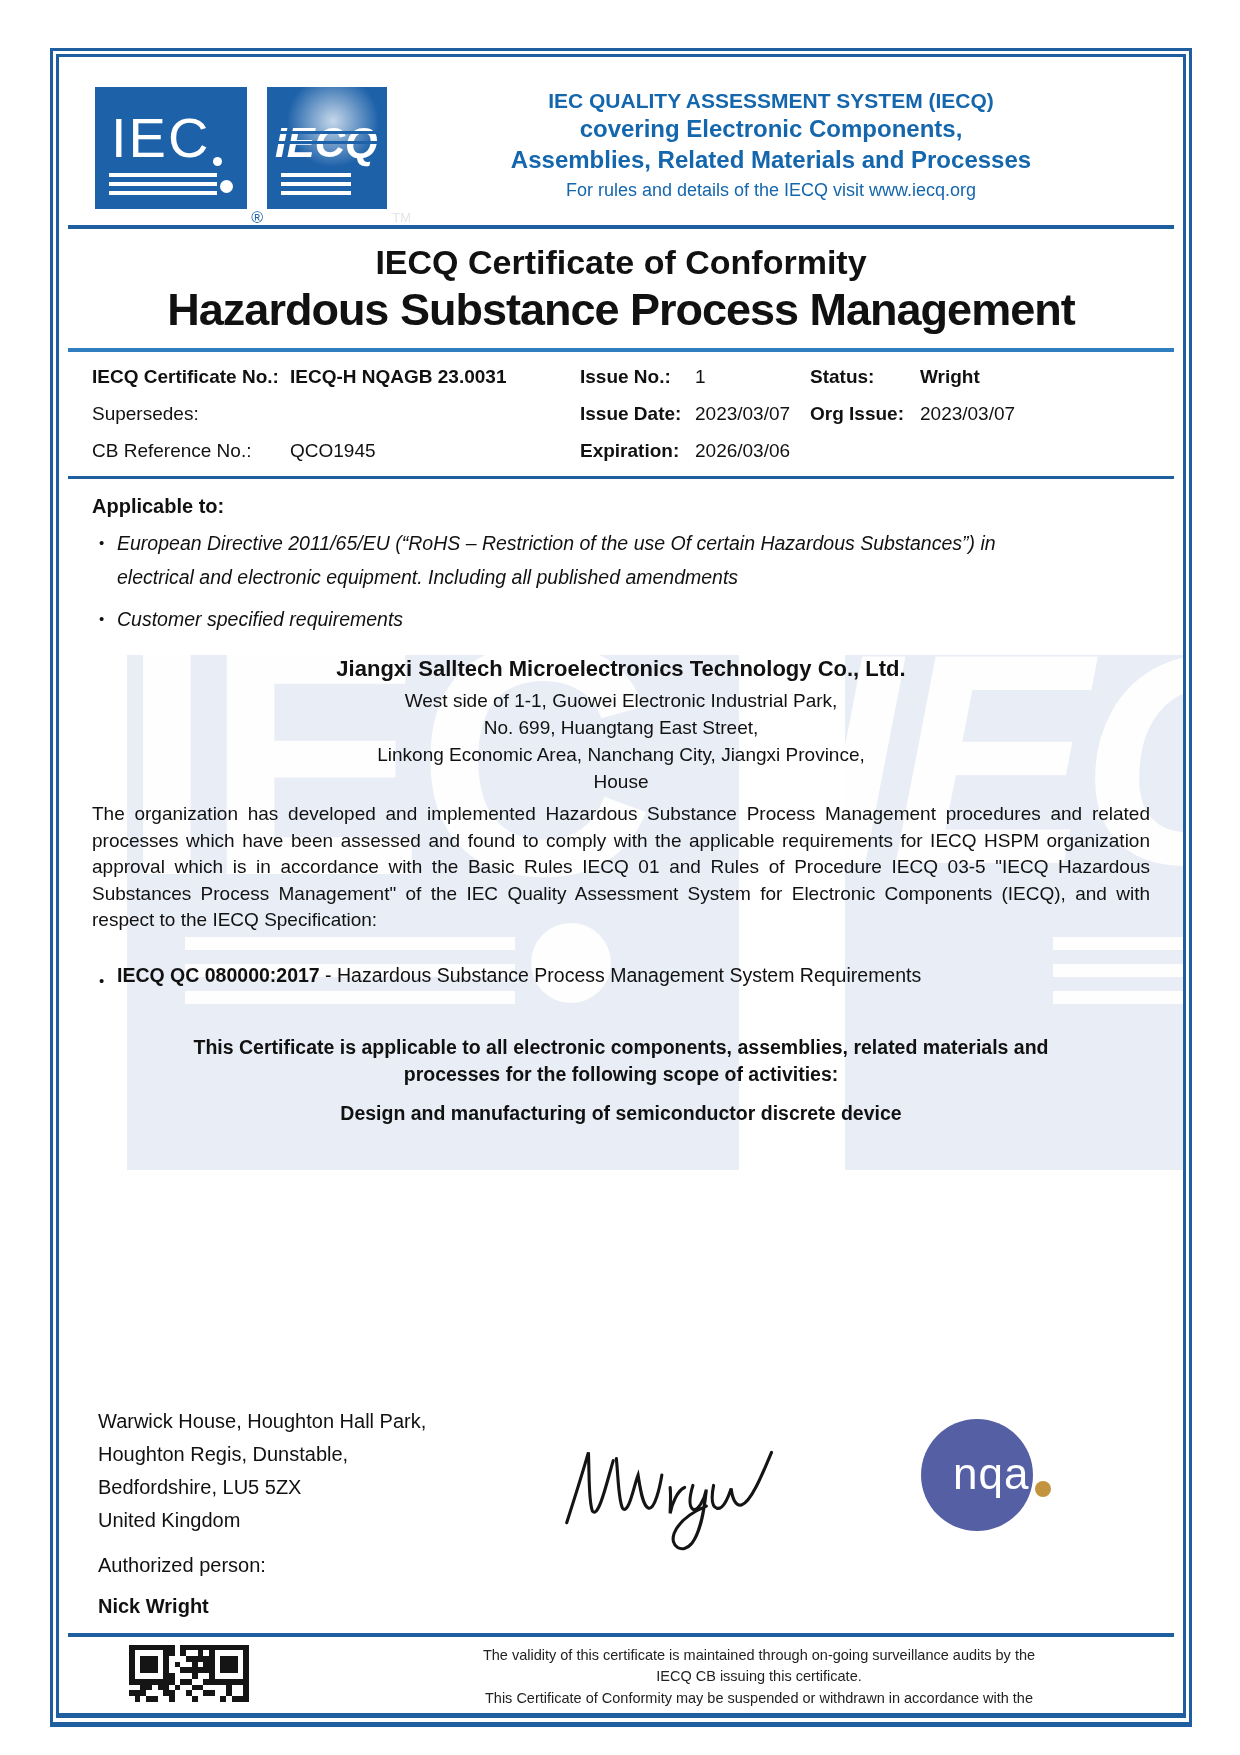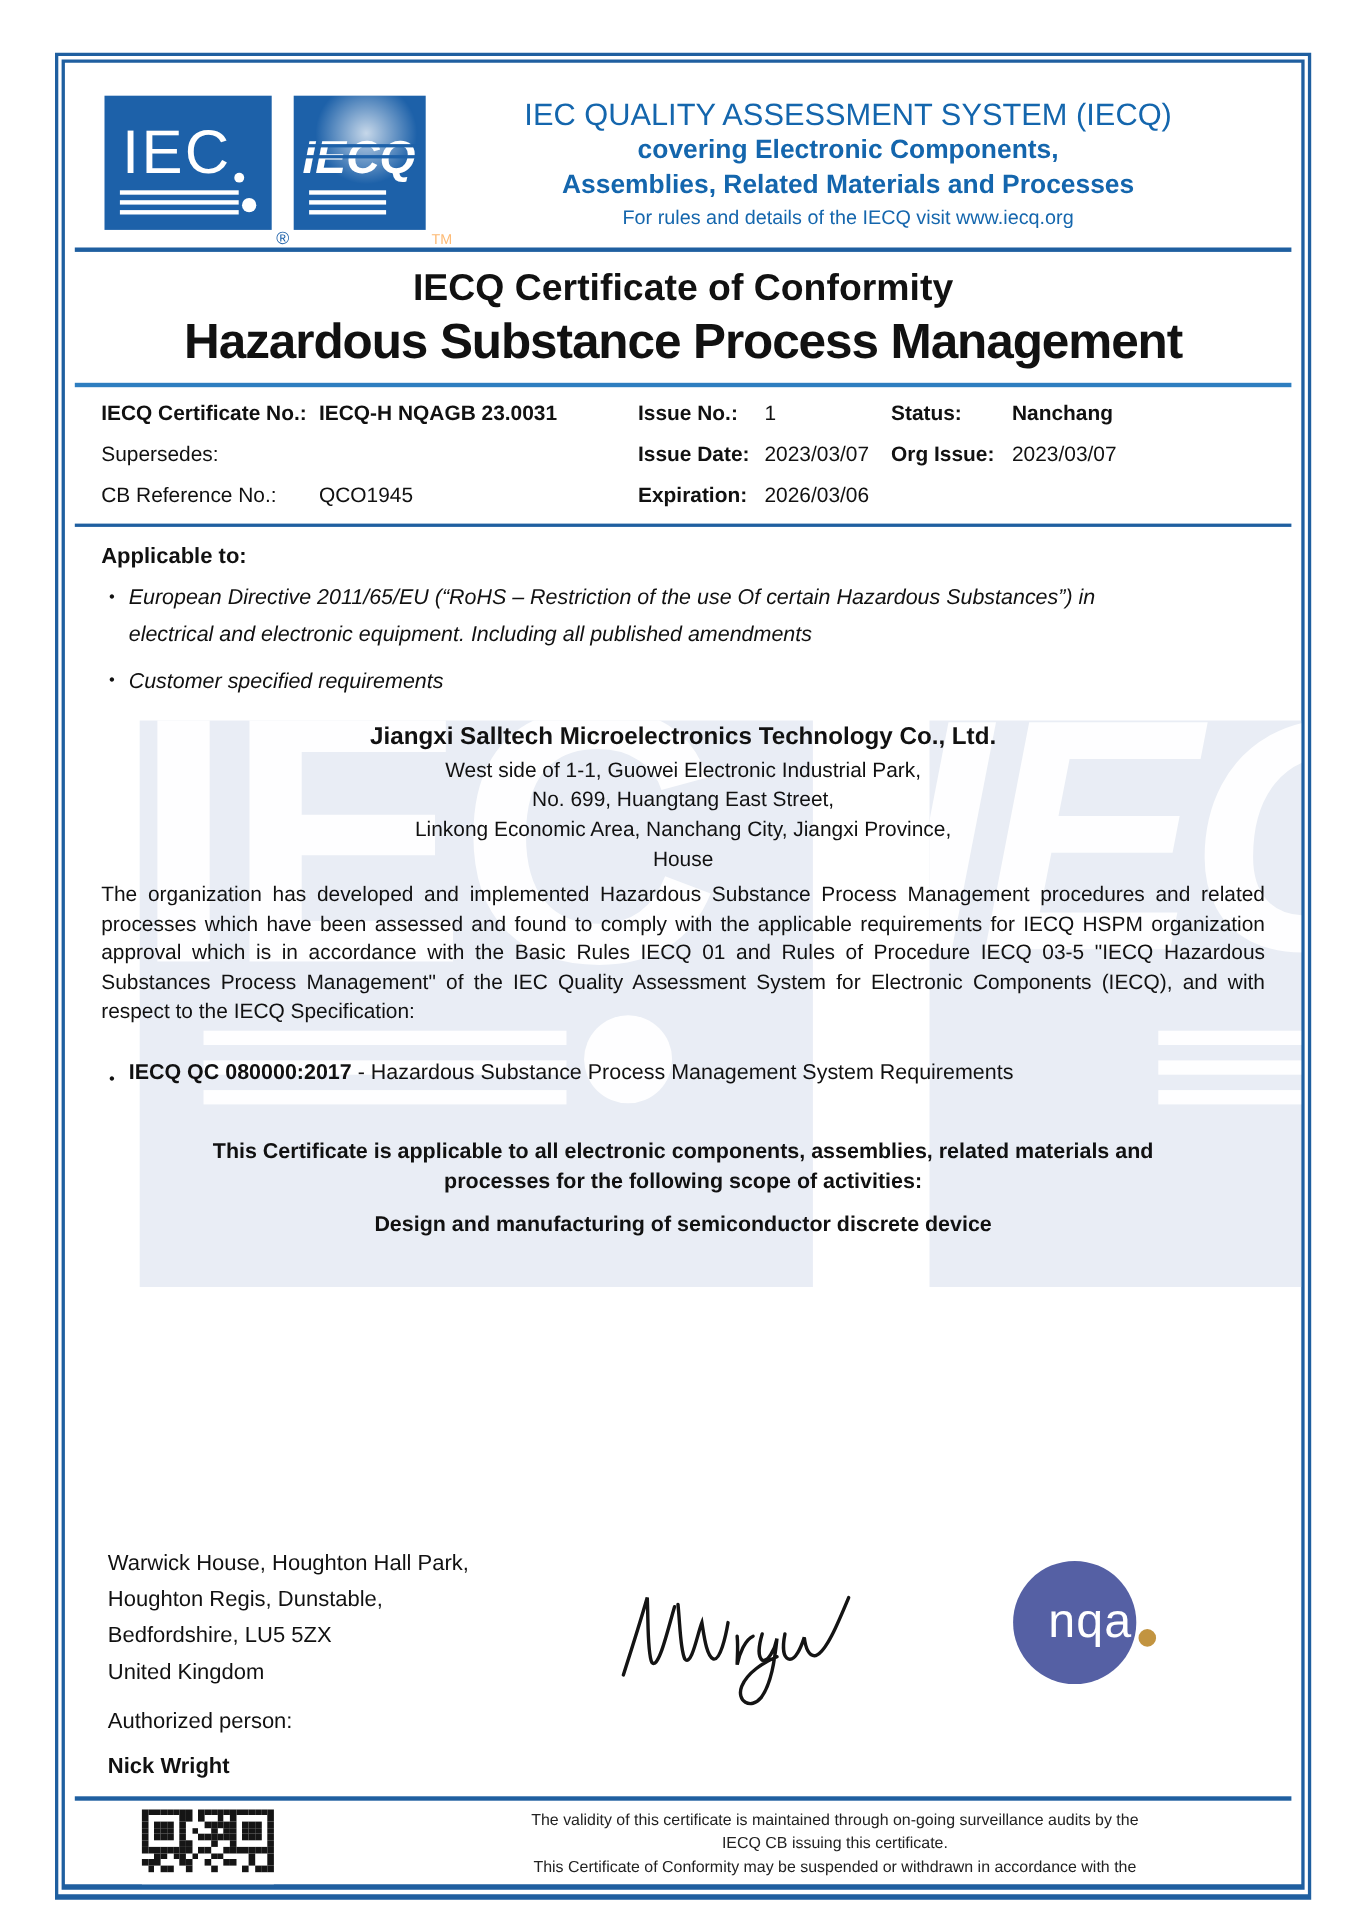--- a/index.html
+++ b/index.html
@@ -31,23 +31,23 @@
   .iec-lines{position:absolute;left:14px;bottom:14px;width:108px;}
   .iec-lines div{height:4px;background:#fff;margin-top:5px;}
   .iec-dot{position:absolute;right:14px;bottom:16px;width:13px;height:13px;border-radius:50%;background:#fff;}
   .reg-mark{position:absolute;right:-16px;bottom:-18px;color:#1d61a9;font-size:16px;}
   .iecq-glow{position:absolute;inset:0;background:radial-gradient(circle at 55% 28%,rgba(255,255,255,.75),rgba(255,255,255,0) 42%);}
   .iecq-word{position:absolute;top:32px;left:8px;font-size:42px;font-weight:bold;font-style:italic;letter-spacing:0px;}
   .iecq-cut{position:absolute;left:6px;top:44px;width:108px;height:3px;background:#1d61a9;}
   .iecq-cut2{position:absolute;left:6px;top:54px;width:108px;height:3px;background:#1d61a9;}
   .iecq-bars{position:absolute;left:14px;bottom:14px;width:70px;}
   .iecq-bars div{height:4px;background:#fff;margin-top:5px;}
-  .tm-mark{position:absolute;right:-24px;bottom:-16px;color:#fdba74;font-size:13px;}
+  .tm-mark{position:absolute;right:-24px;bottom:-16px;color:#e5e5e5;font-size:13px;}
   .header-text{flex:1;text-align:center;color:#1466ad;padding-top:2px;}
-  .ht1{font-size:28px;font-weight:normal;}
+  .ht1{font-size:21px;font-weight:bold;}
   .ht2,.ht3{font-size:24px;font-weight:bold;line-height:31px;}
   .ht4{font-size:18px;margin-top:5px;}
 
   .rule{background:#1f5fa0;height:4px;margin:0 9px;}
   .rule1{margin-top:16px;}
   .rule2{background:#2e7ec0;margin-top:12px;}
   .rule3{height:3px;margin-top:14px;}
   .rule4{margin-top:10px;}
 
   .title-block{text-align:center;}
@@ -166,21 +166,21 @@
     </div>
 
     <div class="rule rule2"></div>
 
     <div class="info-grid">
       <div class="b">IECQ Certificate No.:</div>
       <div class="b">IECQ-H NQAGB 23.0031</div>
       <div class="b">Issue No.:</div>
       <div>1</div>
       <div class="b">Status:</div>
-      <div class="b">Nanchang</div>
+      <div class="b">Wright</div>
 
       <div>Supersedes:</div>
       <div></div>
       <div class="b">Issue Date:</div>
       <div>2023/03/07</div>
       <div class="b">Org Issue:</div>
       <div>2023/03/07</div>
 
       <div>CB Reference No.:</div>
       <div>QCO1945</div>

